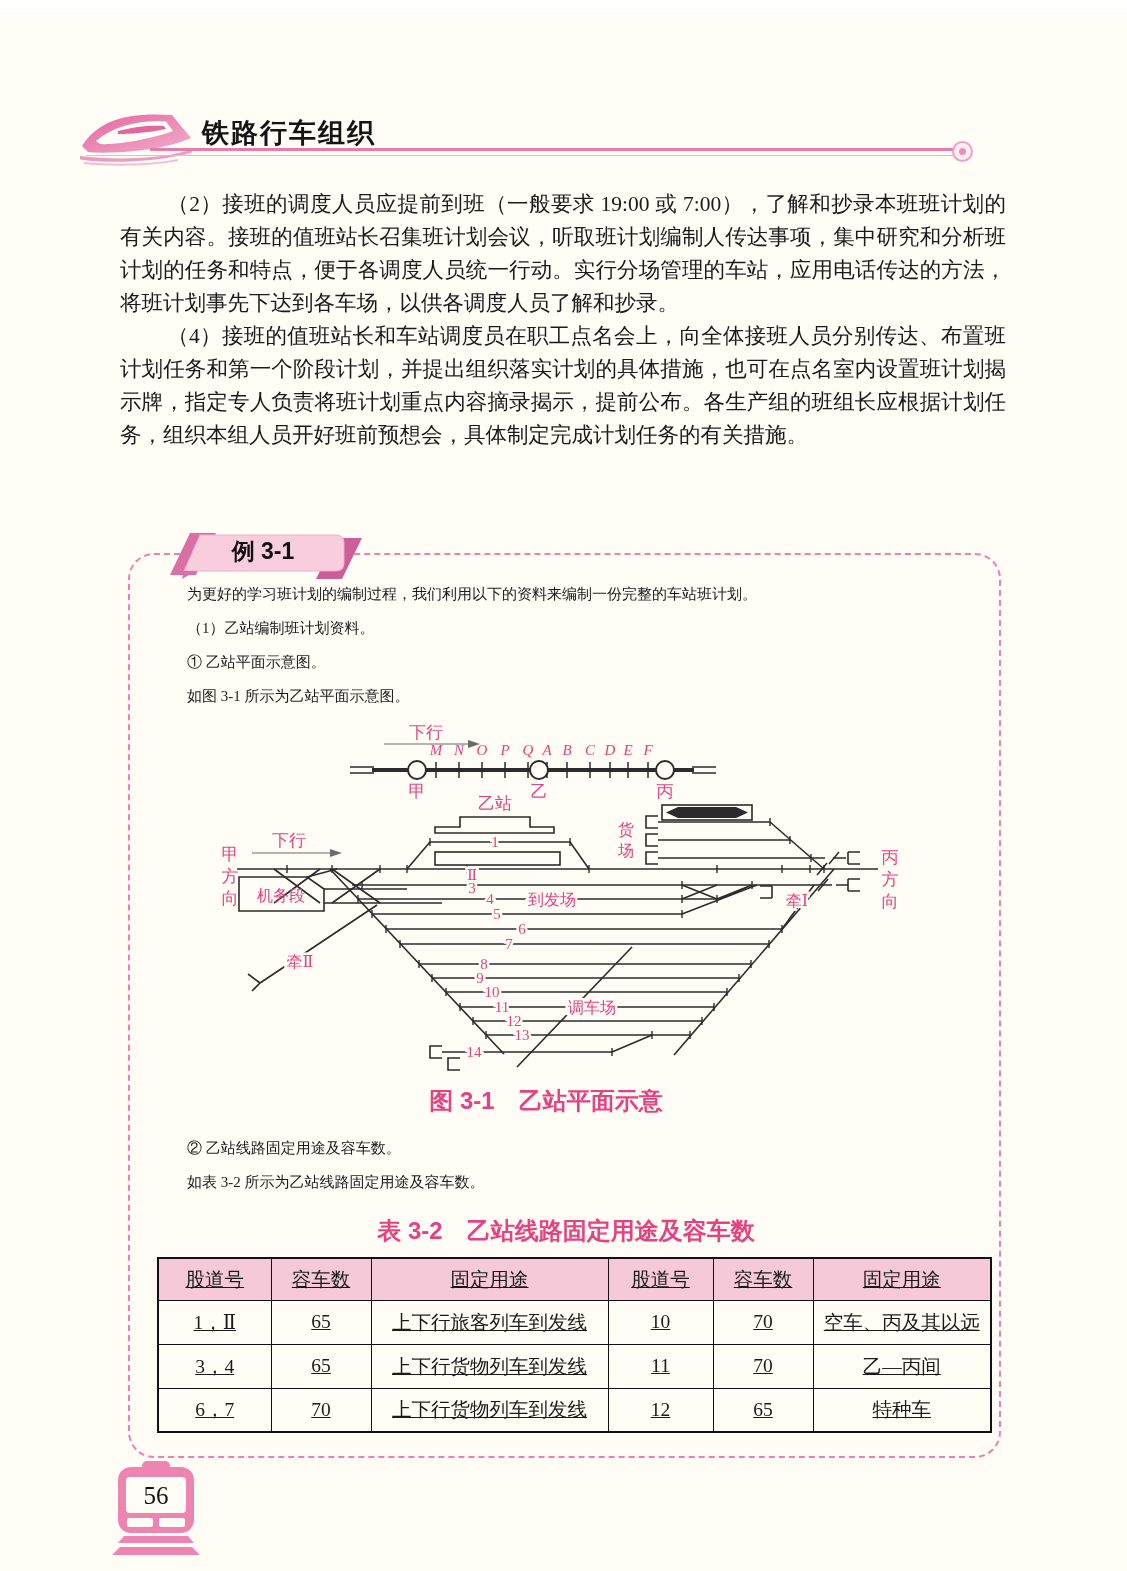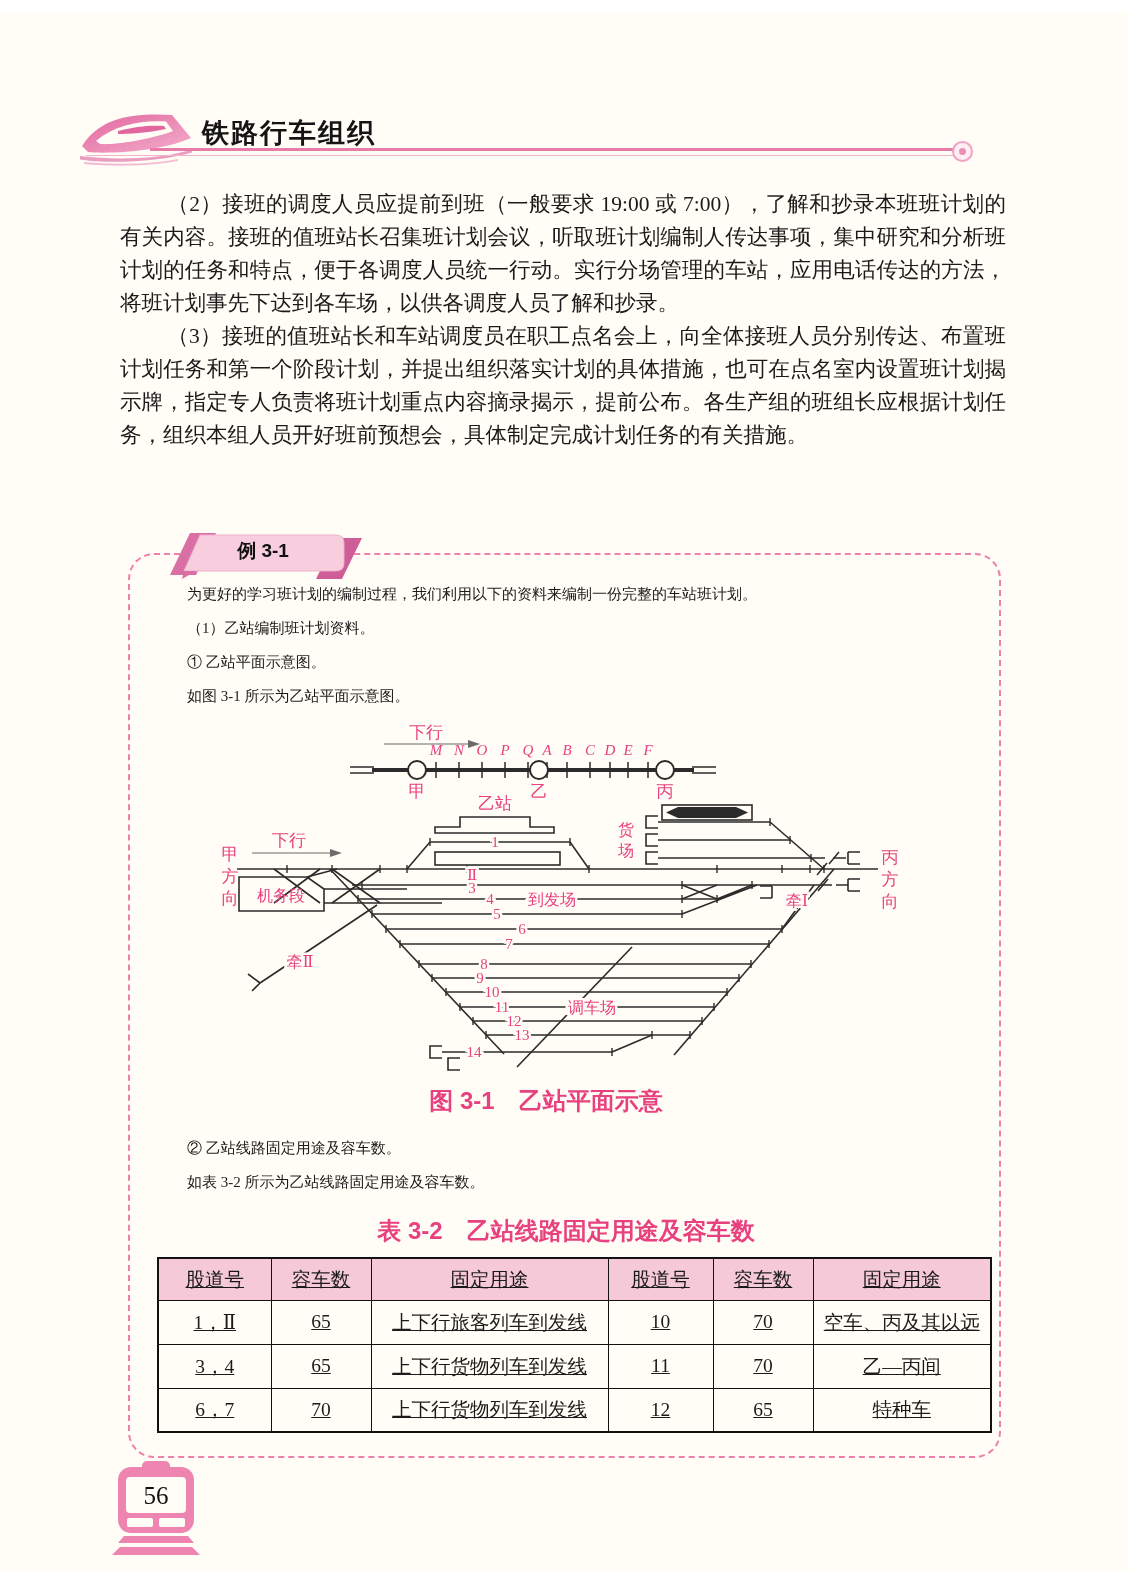--- a/index.html
+++ b/index.html
@@ -33,21 +33,21 @@
   }
   
   .example-box {
     position:absolute; left:128px; top:541px; width:873px; height:905px;
     border:2.5px dashed #ef7fab; border-radius:26px;
   }
   .example-banner { position:absolute; left:38px; top:-30px; width:210px; height:58px; }
   .banner-text {
     position:absolute; left:0; top:0; width:190px; text-align:center; line-height:52px;
     font-family:"Liberation Sans","DejaVu Sans",sans-serif;
-    font-weight:bold; font-size:19px; color:#101010;
+    font-weight:bold; font-size:23px; color:#101010;
   }
   .ex-content { position:absolute; left:24px; top:22px; width:824px; }
   .ex-content p { font-size:15px; line-height:34px; text-align:justify; }
   .indent { text-indent:2.2em; }
   
   .diagram-wrap { margin:4px 0 0 58px; width:710px; }
   .fig-caption, .tbl-caption {
     text-align:center;
     font-family:"Liberation Sans","DejaVu Sans",sans-serif;
     font-weight:bold; font-size:24px; color:#e8417f;
@@ -98,21 +98,21 @@
     <path d="M2,52 C42,57 92,54 114,45 L114,48.5 C82,58 30,60 2,55.5 Z" fill="#eb9dc0"></path>
     <path d="M6,58 C40,61 78,60 100,55 L100,57 C74,62 36,63 6,60 Z" fill="#f3bcd4"></path>
   </svg>
   <div class="hdr-title">铁路行车组织</div>
   <div class="hdr-rule-thick"></div>
   <div class="hdr-rule-thin"></div>
   <div class="hdr-wheel"></div>
 
   <div class="body-text">
     <p>（2）接班的调度人员应提前到班（一般要求 19:00 或 7:00），了解和抄录本班班计划的有关内容。接班的值班站长召集班计划会议，听取班计划编制人传达事项，集中研究和分析班计划的任务和特点，便于各调度人员统一行动。实行分场管理的车站，应用电话传达的方法，将班计划事先下达到各车场，以供各调度人员了解和抄录。</p>
-    <p>（3）接班的值班站长和车站调度员在职工点名会上，向全体接班人员分别传达、布置班计划任务和第一个阶段计划，并提出组织落实计划的具体措施，也可在点名室内设置班计划揭示牌，指定专人负责将班计划重点内容摘录揭示，提前公布。各生产组的班组长应根据计划任务，组织本组人员开好班前预想会，具体制定完成计划任务的有关措施。</p>
+    <p>（4）接班的值班站长和车站调度员在职工点名会上，向全体接班人员分别传达、布置班计划任务和第一个阶段计划，并提出组织落实计划的具体措施，也可在点名室内设置班计划揭示牌，指定专人负责将班计划重点内容摘录揭示，提前公布。各生产组的班组长应根据计划任务，组织本组人员开好班前预想会，具体制定完成计划任务的有关措施。</p>
   </div>
 
   <div class="example-box">
 
     <div class="example-banner">
       <svg width="210" height="58" viewBox="0 0 210 58">
         <polygon points="2,50 22,8 48,8 28,50" fill="#d96fa5"></polygon>
         <polygon points="148,54 168,13 194,13 174,54" fill="#cf5d98"></polygon>
         <path d="M32,10 H168 Q176,10 176,18 V38 Q176,46 168,46 H16 Z" fill="#f8cede" stroke="#eeb0ca" stroke-width="1"></path>
         <polygon points="16,46 28,46 14,54" fill="#d96fa5"></polygon>

